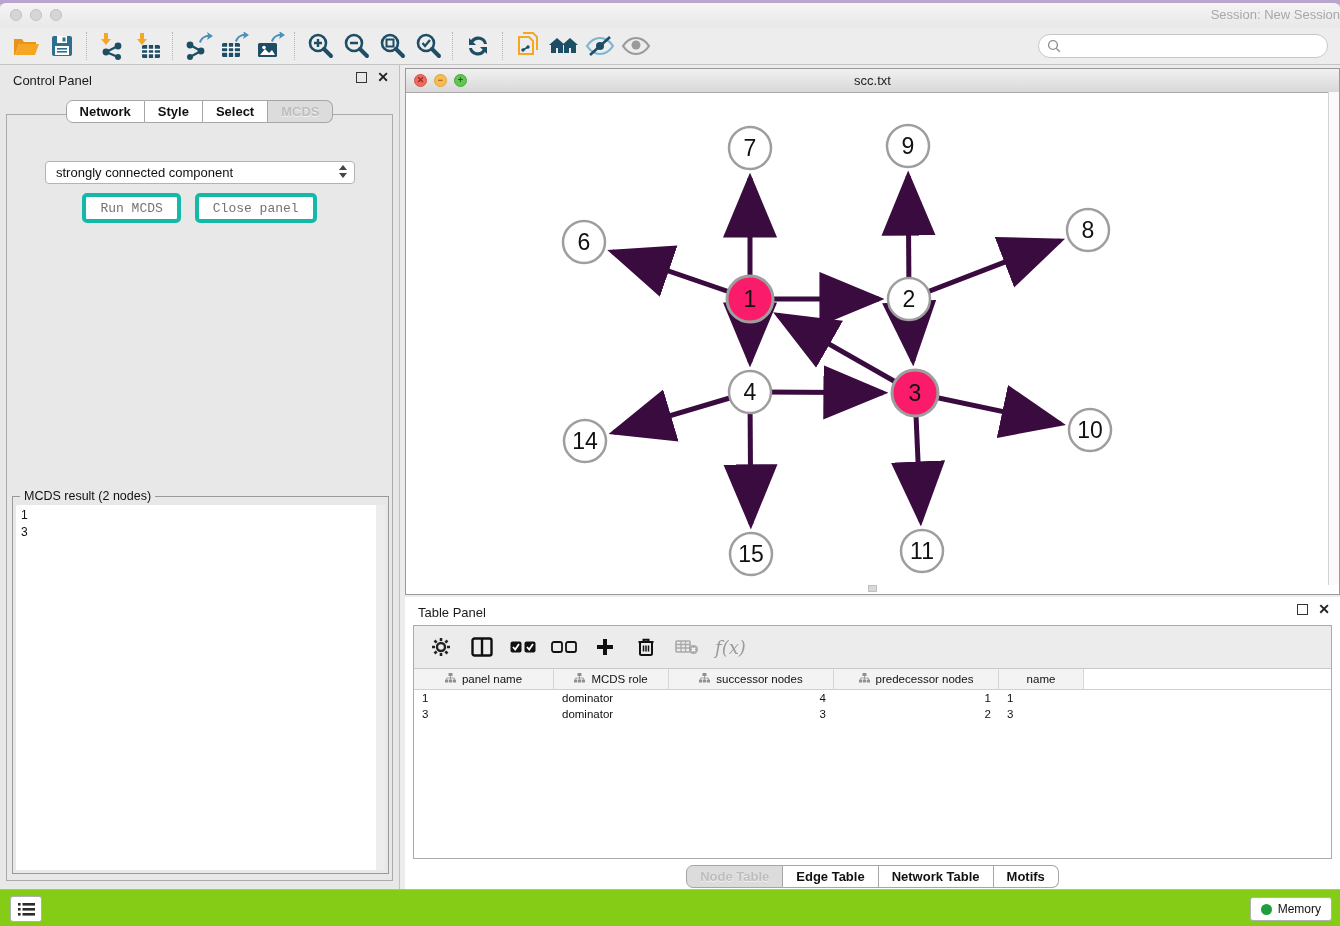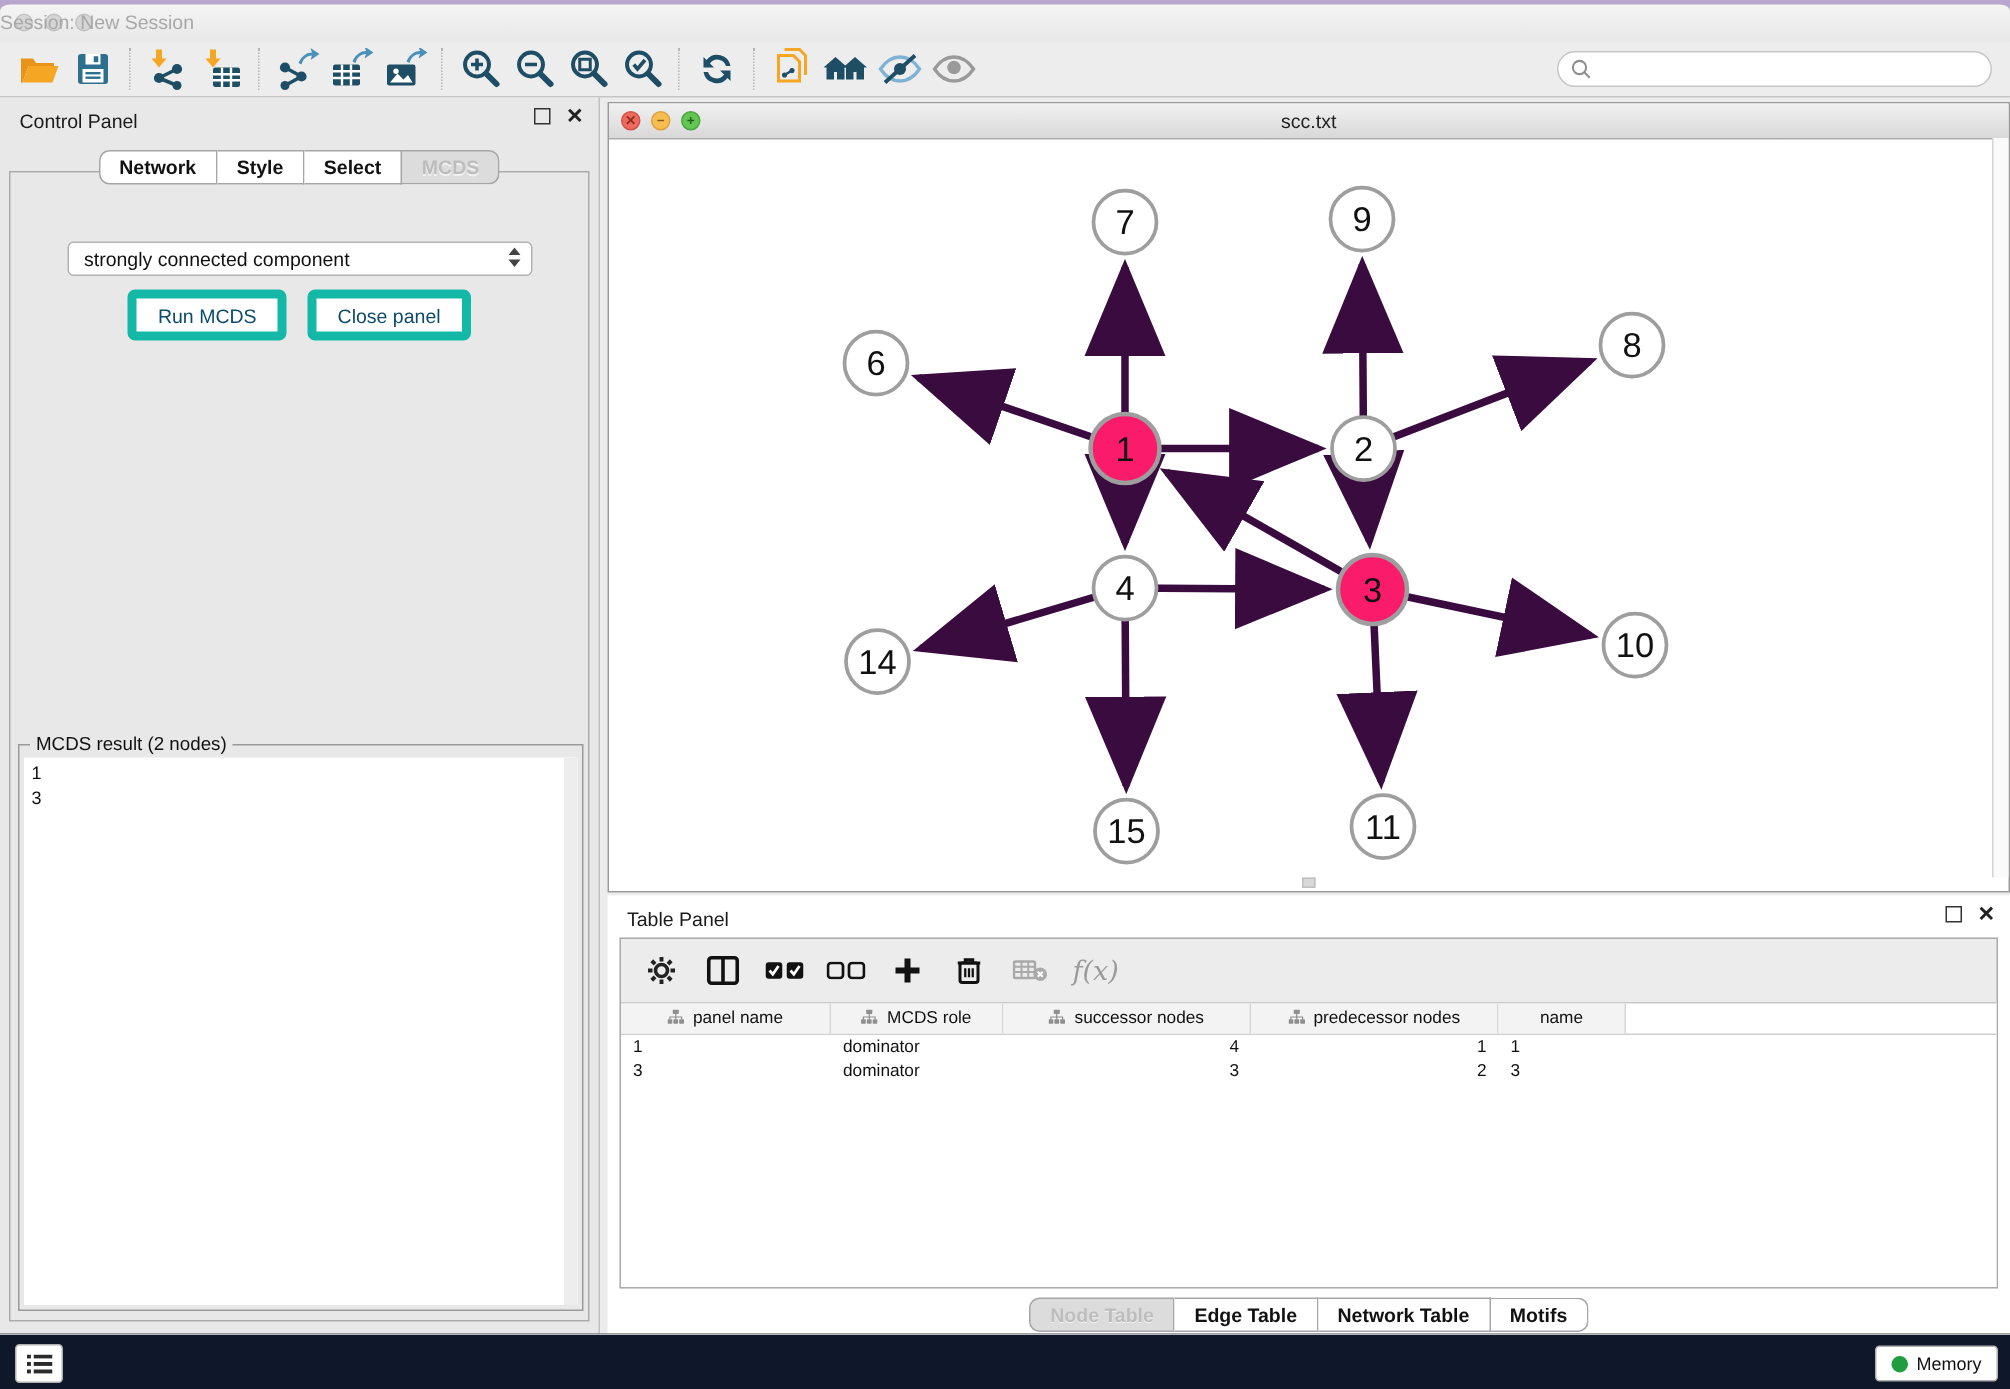--- a/index.html
+++ b/index.html
@@ -1,21 +1,21 @@
 <!DOCTYPE html>
 <html><head>
 <meta charset="utf-8">
 <style>
   html,body{margin:0;padding:0;background:#b9a6ce;font-family:"Liberation Sans",sans-serif;}
   #app{position:relative;width:1340px;height:926px;background:#ececec;overflow:hidden;
        border-top:3px solid #b9a6ce;border-radius:7px 7px 0 0;box-sizing:border-box;}
   
   .titlebar{position:absolute;left:0;top:0;width:100%;height:25px;
     background:linear-gradient(#f4f4f4,#e8e8e8);border-bottom:1px solid #d0d0d0;border-radius:6px 6px 0 0;}
-  .titlebar .title{position:absolute;left:0;right:0;top:4px;text-align:left;
+  .titlebar .title{position:absolute;left:0;right:0;top:4px;text-align:right;
     font-size:13px;color:#a8a8a8;}
   .tl-dots{position:absolute;left:10px;top:6px;display:flex;gap:8px;}
   .tl-dot{width:12px;height:12px;border-radius:50%;background:#d6d6d6;border:1px solid #c2c2c2;box-sizing:border-box;}
   
   .toolbar{position:absolute;left:0;top:25px;width:100%;height:37px;background:#ededed;
     border-bottom:1px solid #c4c4c4;display:flex;align-items:center;padding-left:8px;box-sizing:border-box;}
   .tb-btn{width:36px;height:30px;display:flex;align-items:center;justify-content:center;flex:0 0 auto;}
   .tb-sep{width:1px;height:28px;margin:0 6px;border-left:1px dotted #b5b5b5;flex:0 0 auto;}
   .search-wrap{position:absolute;right:12px;top:6px;width:290px;height:24px;background:#fff;
     border:1px solid #c6c6c6;border-radius:13px;display:flex;align-items:center;padding:0 8px;box-sizing:border-box;}
@@ -36,22 +36,22 @@
   .tab:last-child{border-radius:0 7px 7px 0;}
   .tab.disabled-active{background:#dcdcdc;color:#bdbdbd;text-shadow:0 1px 0 #f2f2f2;}
   .opt-label{position:absolute;left:0;right:0;top:74px;text-align:center;font-size:13px;color:#111;}
   .opt-select{position:absolute;left:45px;top:96px;width:310px;height:23px;background:#fff;
     border:1px solid #b3b3b3;border-radius:4px;font-size:13px;display:flex;align-items:center;
     padding-left:10px;box-sizing:border-box;color:#111;}
   .stepper{position:absolute;right:7px;top:3px;display:flex;flex-direction:column;gap:3px;align-items:center;}
   .tri-up{width:0;height:0;border-left:4px solid transparent;border-right:4px solid transparent;border-bottom:5px solid #444;}
   .tri-dn{width:0;height:0;border-left:4px solid transparent;border-right:4px solid transparent;border-top:5px solid #444;}
   .btn-row{position:absolute;left:0;right:0;top:128px;display:flex;justify-content:center;gap:14px;}
-  .mac-btn{height:22px;padding:0 14px;background:#fff;border:6px solid #14b8a6;border-radius:5px;
-    font-size:13px;color:#0c4a6e;display:flex;align-items:center;}
+  .mac-btn{height:22px;padding:0 14px;background:#fff;border:4px solid #14b8a6;border-radius:5px;
+    font-size:13px;color:#737373;display:flex;align-items:center;font-family:Liberation Mono, monospace;}
   .result-box{position:absolute;left:12px;right:10px;top:431px;bottom:19px;border:1px solid #9a9a9a;}
   .result-legend{position:absolute;left:7px;top:-8px;background:#e8e8e8;padding:0 4px;font-size:12.5px;color:#111;}
   .result-area{position:absolute;left:3px;right:3px;top:8px;bottom:3px;background:#fff;overflow:hidden;}
   .result-text{margin:0;padding:2px 5px;font-family:"Liberation Sans",sans-serif;font-size:12px;line-height:17px;color:#111;white-space:pre;}
   .result-scroll{position:absolute;right:0;top:0;bottom:0;width:9px;background:#ededed;}
   
   .net-window{position:absolute;left:405px;top:65px;width:935px;height:527px;background:#fff;
     border:1px solid #9a9a9a;box-sizing:border-box;}
   .net-titlebar{position:relative;height:23px;background:linear-gradient(#f1f1f1,#d8d8d8);border-bottom:1px solid #ababab;}
   .net-title{position:absolute;left:0;right:0;top:4px;text-align:center;font-size:13px;color:#222;}
@@ -73,21 +73,21 @@
   .fx-label{font-family:"DejaVu Serif",serif;font-style:italic;font-size:18px;color:#9b9b9b;}
   .tp-table{position:absolute;left:0;right:0;top:42px;bottom:0;background:#fff;border-top:1px solid #c9c9c9;overflow:hidden;}
   .thead{display:flex;height:20px;border-bottom:1px solid #cfcfcf;}
   .th{background:#f3f3f3;border-right:1px solid #d7d7d7;display:flex;align-items:center;justify-content:center;
     gap:6px;font-size:11.5px;color:#111;box-sizing:border-box;}
   .tr{display:flex;height:16px;align-items:center;}
   .td{font-size:11.5px;color:#111;box-sizing:border-box;padding:0 8px;overflow:hidden;white-space:nowrap;}
   .td.right{text-align:right;}
   .tp-tabs{position:absolute;left:0;right:0;bottom:5px;display:flex;justify-content:center;}
   
-  .statusbar{position:absolute;left:0;bottom:0;width:100%;height:36px;background:#0f172a;border-top:1px solid #b4b4b4;}
+  .statusbar{position:absolute;left:0;bottom:0;width:100%;height:36px;background:#84cc16;border-top:1px solid #b4b4b4;}
   .list-btn{position:absolute;left:10px;top:6px;width:30px;height:24px;background:#fff;border:1px solid #b0b0b0;
     border-radius:3px;display:flex;align-items:center;justify-content:center;}
   .mem-btn{position:absolute;right:8px;top:7px;height:22px;background:#fff;border:1px solid #b0b0b0;border-radius:3px;
     display:flex;align-items:center;gap:6px;padding:0 10px;font-size:12px;color:#111;}
   .mem-dot{width:11px;height:11px;border-radius:50%;background:#1f9d3f;}
 </style>
 </head>
 <body>
 
 <div id="app">

